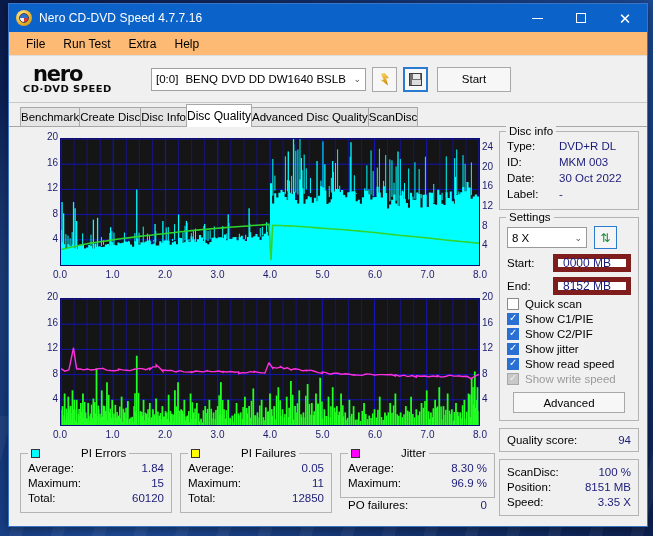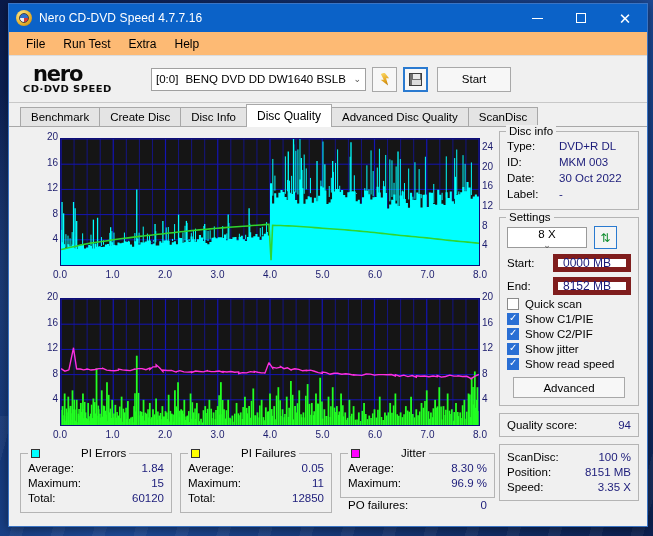--- a/index.html
+++ b/index.html
@@ -142,21 +142,21 @@
 
   
   #tabstrip {
     height: 24px; background: #f0f0f0;
     display: flex; align-items: flex-end;
     padding-left: 11px; flex: none;
     border-bottom: 1px solid #a8a8a8;
     box-sizing: border-box;
   }
   .tab {
-    height: 19px; padding: 0 10px;
+    height: 19px; padding: 0 0;
     border: 1px solid #a8a8a8; border-bottom: none;
     background: #e4e4e4;
     font-size: 11.5px; color: #000;
     display: flex; align-items: center;
     margin-right: -1px; box-sizing: border-box;
   }
   .tab.active {
     background: #ffffff; height: 23px;
     font-size: 12px; z-index: 3;
     margin-bottom: -1px;
@@ -215,21 +215,20 @@
     font-size: 12px; color: #1c1c7a;
     display: flex; align-items: center; padding-left: 5px;
     box-sizing: border-box;
   }
   .combo {
     border: 1px solid #9a9a9a; background: #fff;
     height: 21px; width: 80px;
     display: flex; align-items: center;
     font-size: 11.5px; color: #000; padding: 0 4px;
     box-sizing: border-box;
-    flex-direction: column;
   }
   .combo .spacer { flex: 1 1 auto; }
   .speedbtn {
     width: 23px; height: 23px; margin-left: 7px;
     border: 1px solid #2a7ad0; background: #f5f5f5;
     display: flex; align-items: center; justify-content: center;
     box-sizing: border-box;
   }
   .refresh-glyph { font-size: 12px; color: #0a8a2a; line-height: 1; }
   .chk-row { display: flex; align-items: center; margin-top: 3px; }
@@ -1107,20 +1106,24 @@
           <span class="chk-lbl">Show C2/PIF</span>
         </div>
         <div class="chk-row">
           <span class="chk on"></span>
           <span class="chk-lbl">Show jitter</span>
         </div>
         <div class="chk-row">
           <span class="chk on"></span>
           <span class="chk-lbl">Show read speed</span>
         </div>
+        <div class="chk-row">
+          <span class="chk dis"></span>
+          <span class="chk-lbl dis">Show write speed</span>
+        </div>
 
         <div class="advbtn">Advanced</div>
       </div>
 
       <div class="score-box">
         <span class="k">Quality score:</span>
         <span class="v">94</span>
       </div>
 
       <div class="prog-box">

